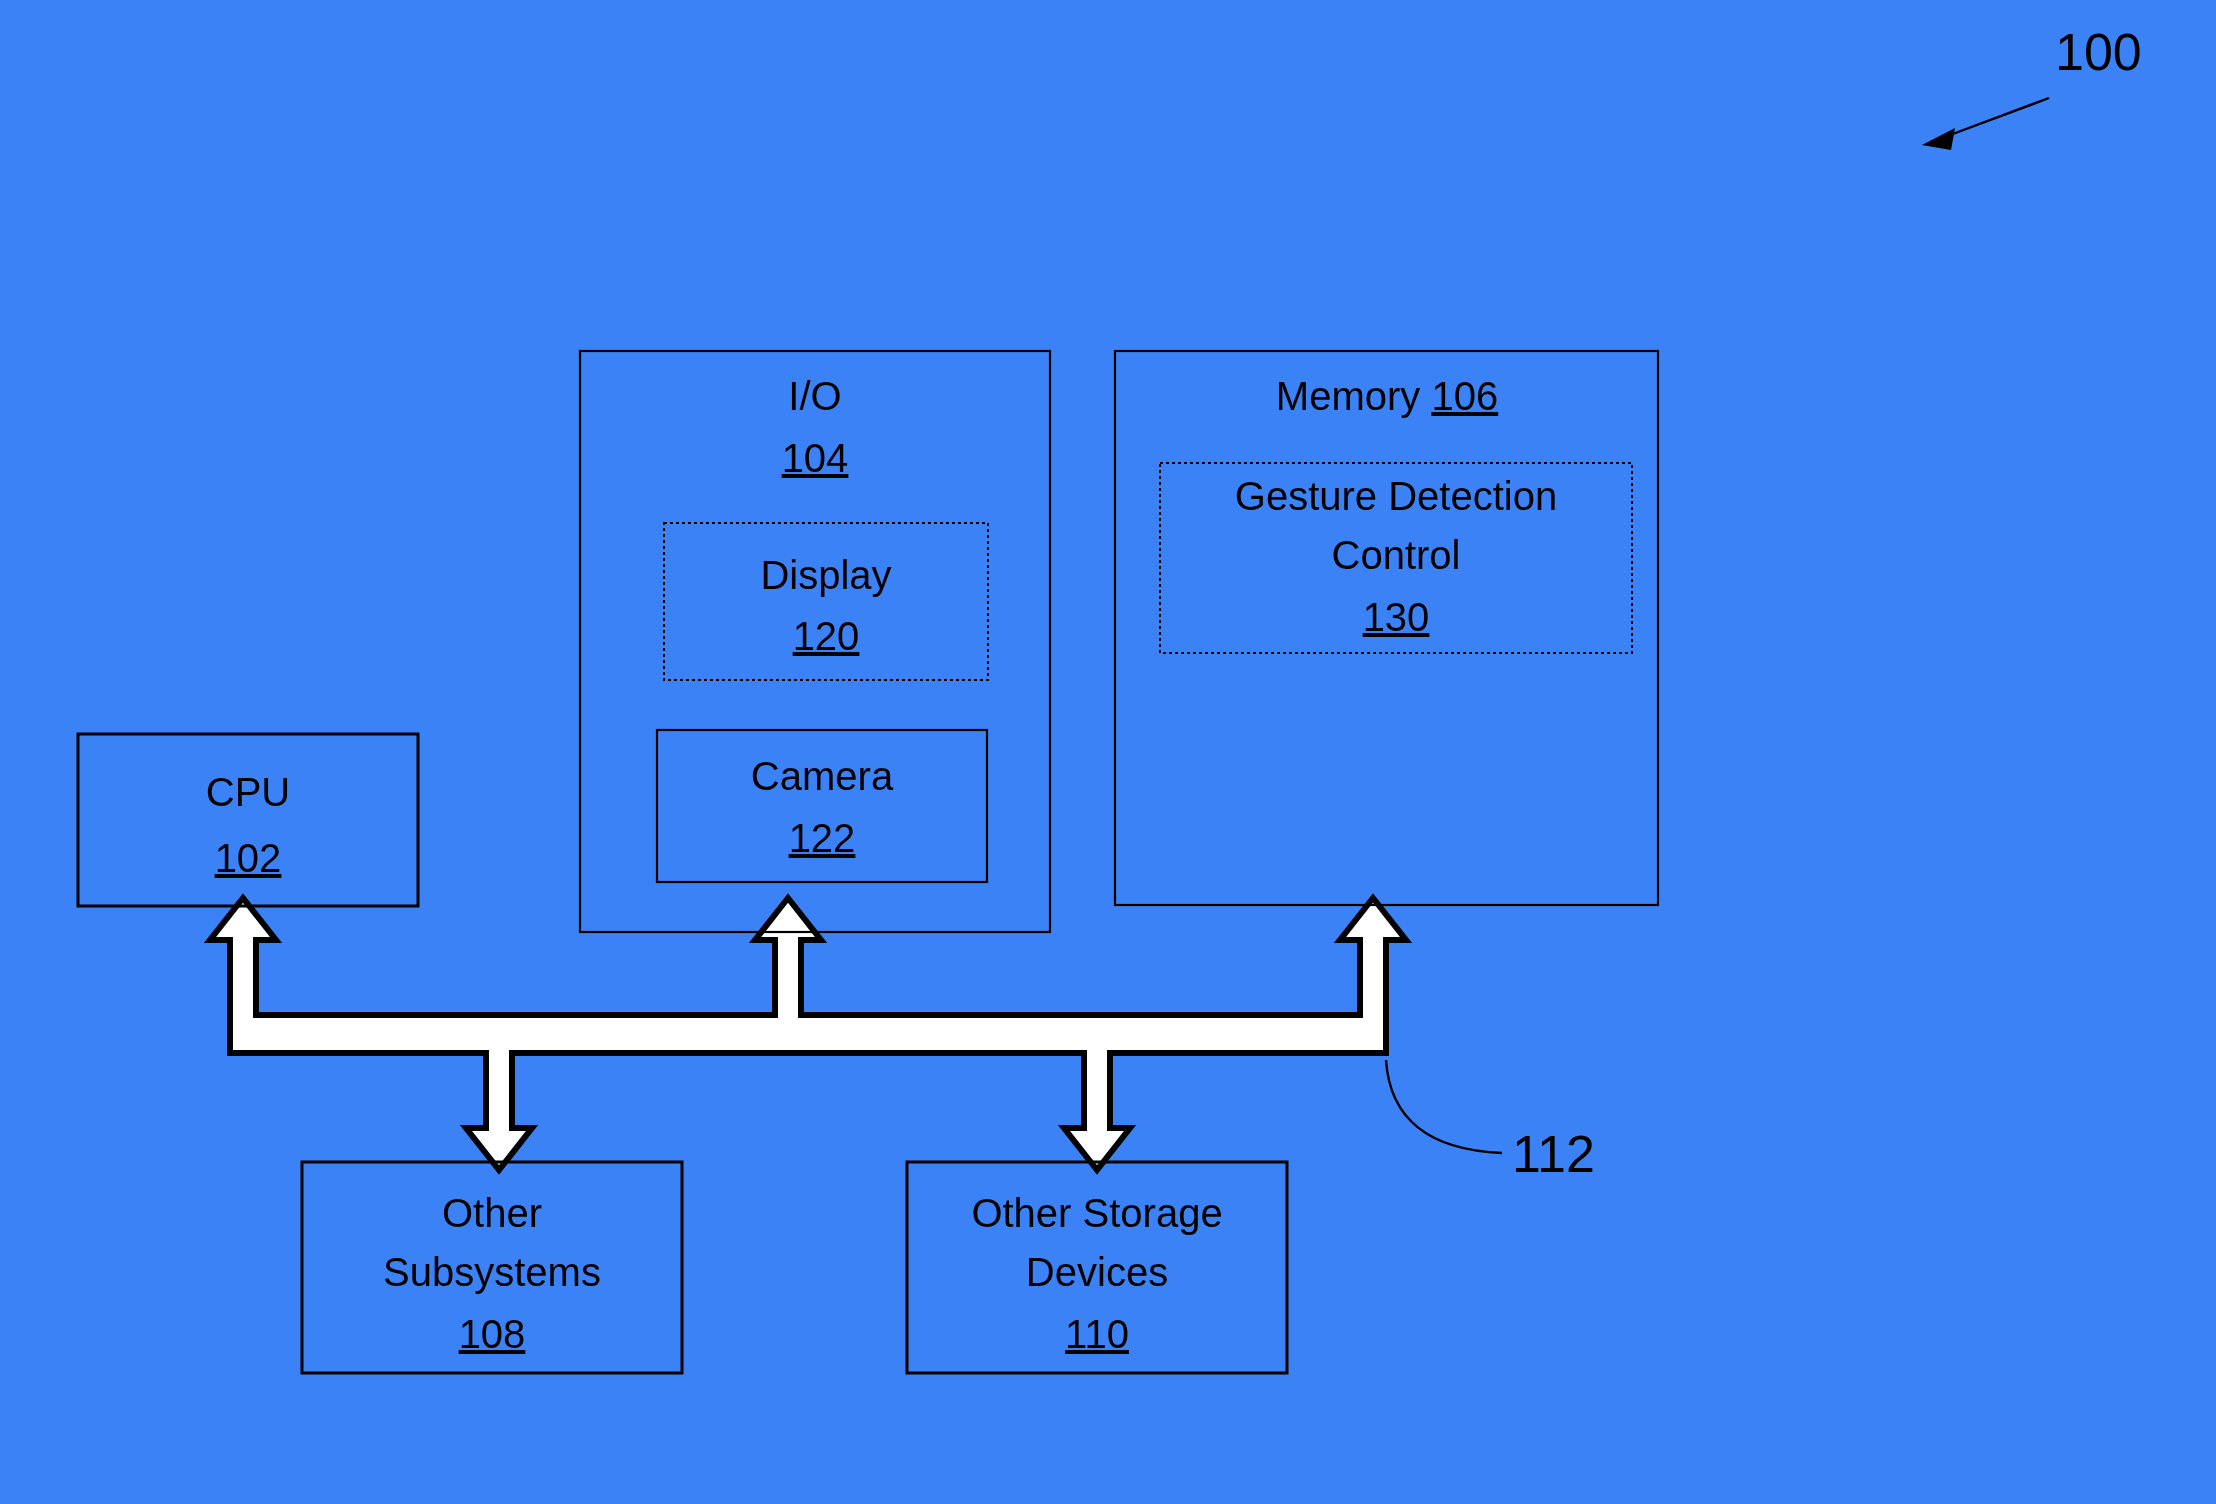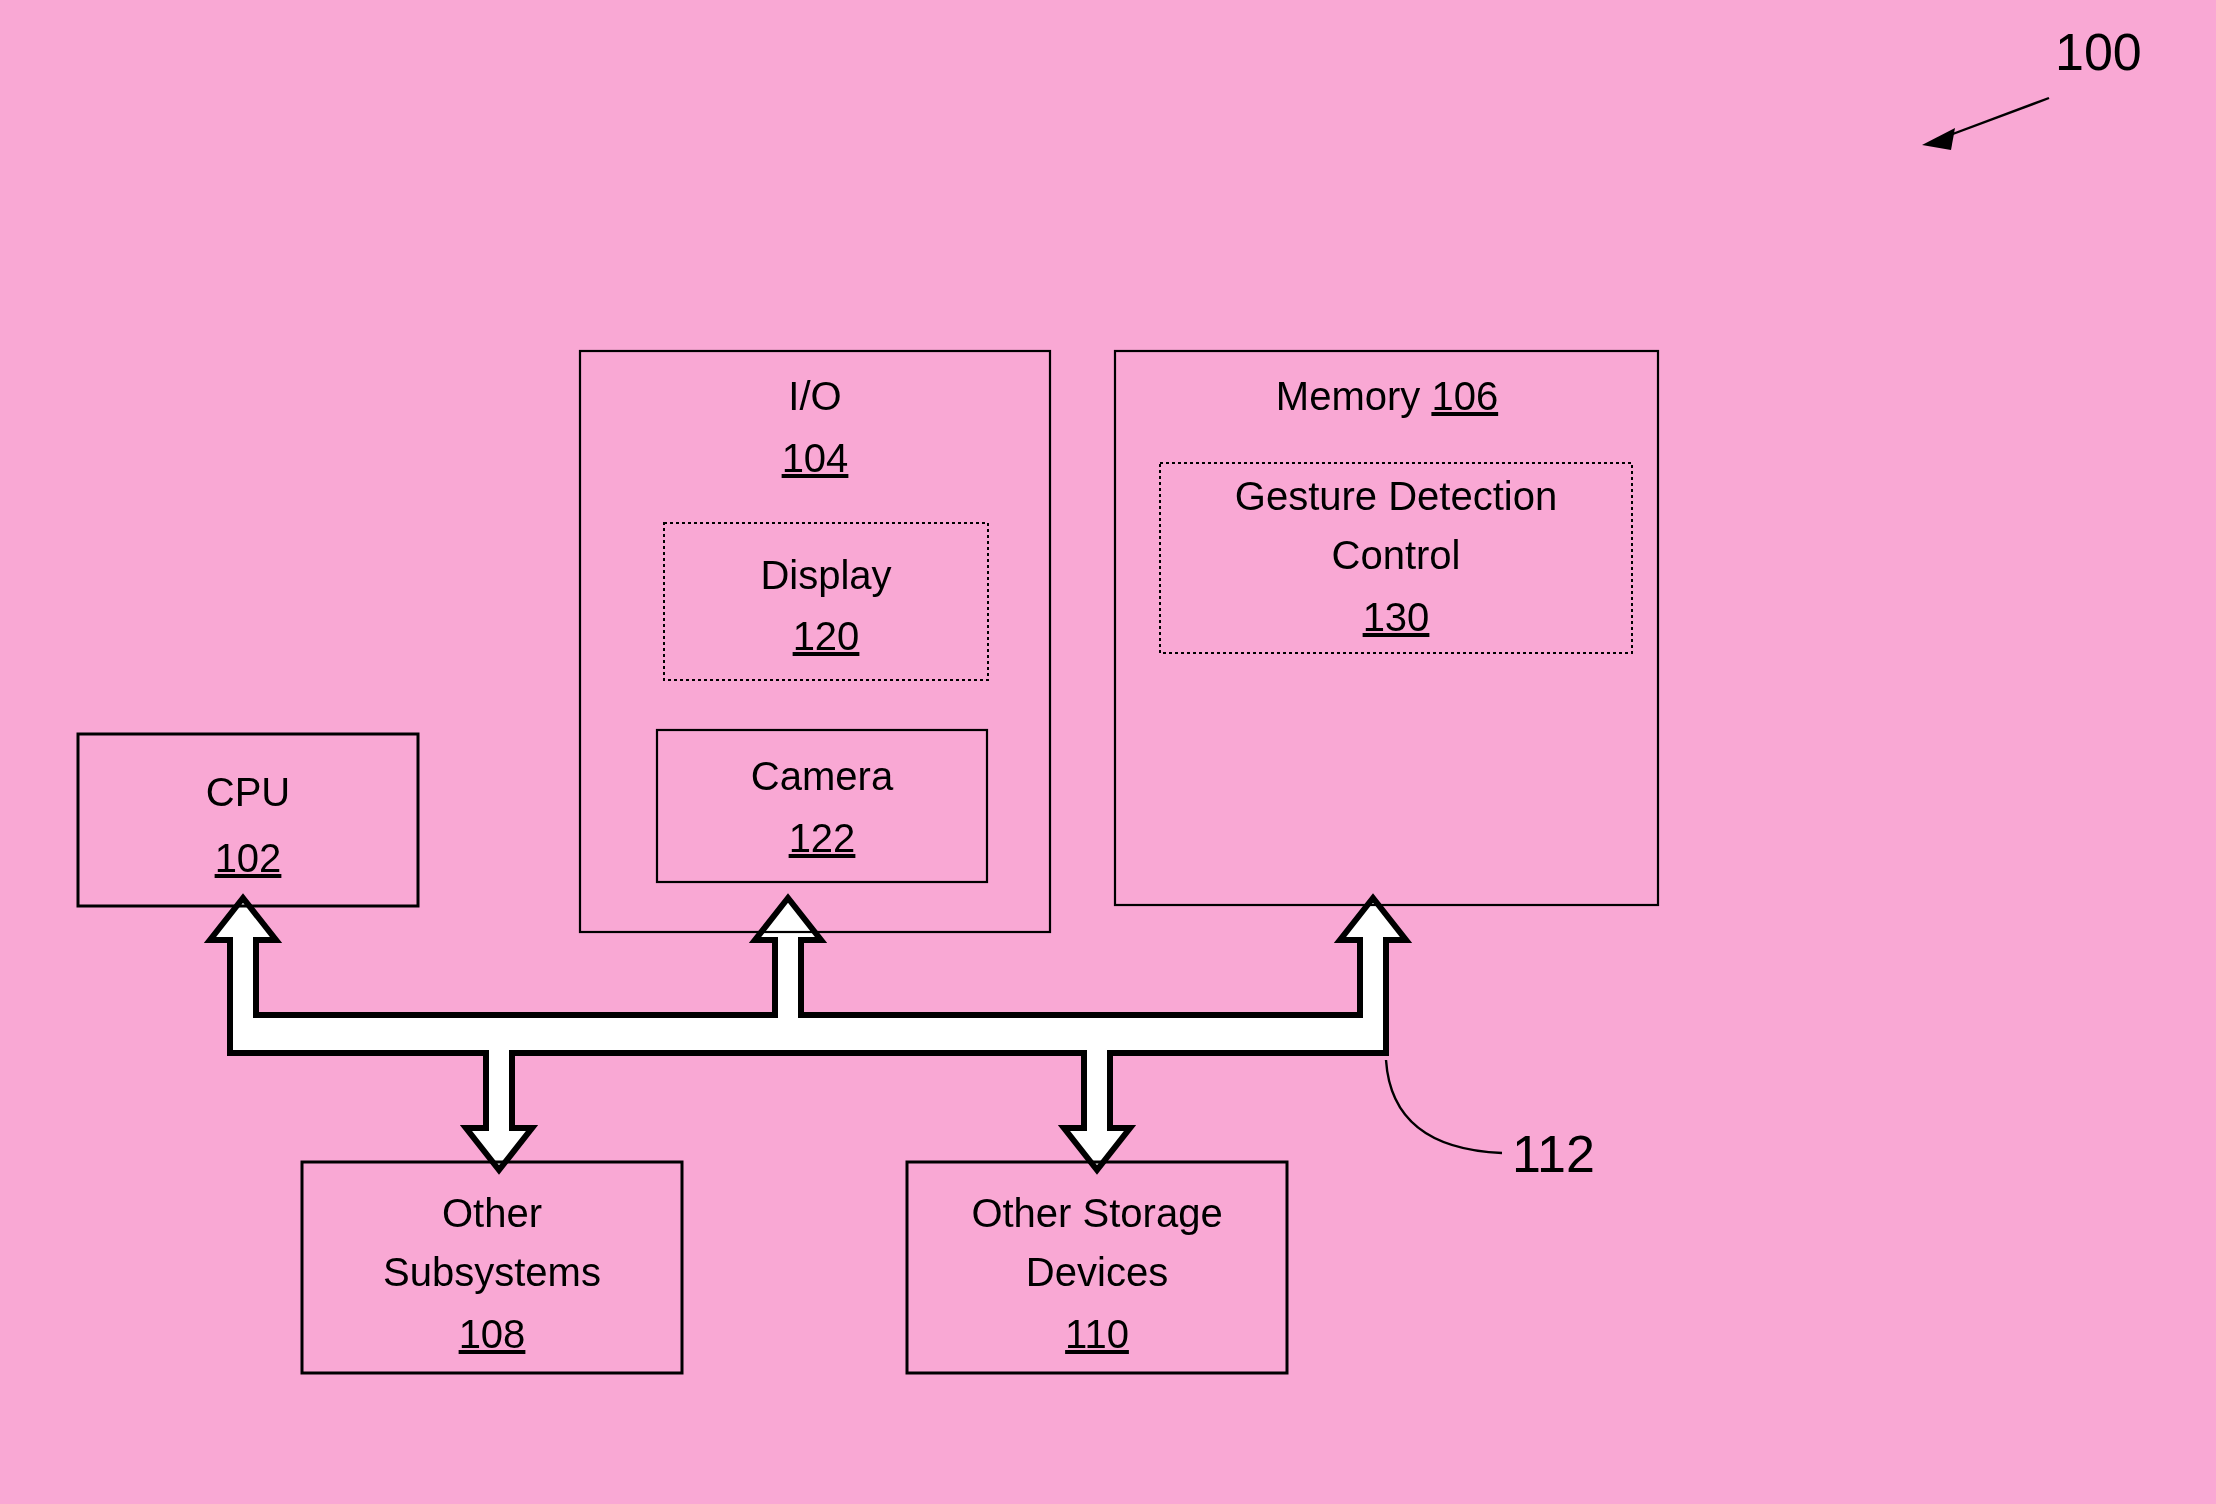--- a/index.html
+++ b/index.html
@@ -12,21 +12,21 @@
     width: 2216px;
     height: 1504px;
     overflow: hidden;
     font-family: "Liberation Sans", sans-serif;
     color: #000000;
   }
   #figure-root {
     position: relative;
     width: 2216px;
     height: 1504px;
-    background: #f9a8d4;
+    background: #3b82f6;
   }
   svg#diagram {
     display: block;
     width: 2216px;
     height: 1504px;
   }
   
   .box-solid {
     fill: none;
     stroke: #000000;

